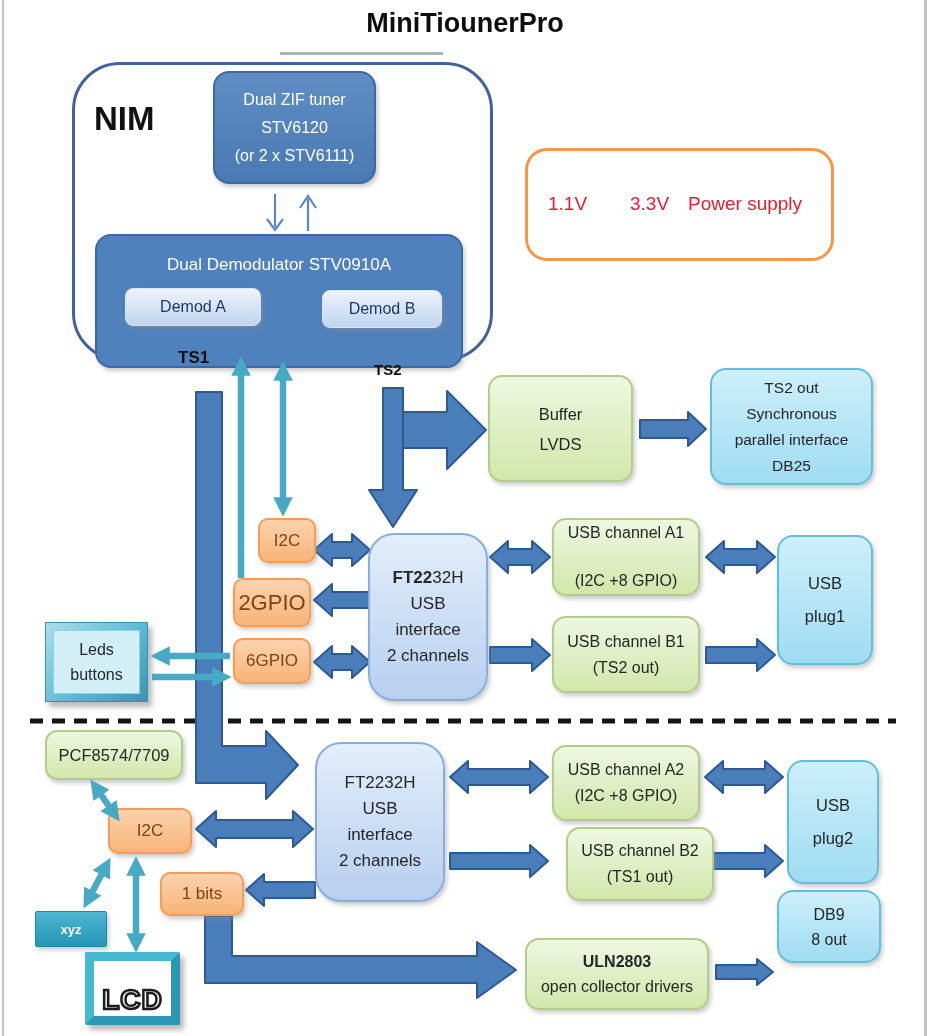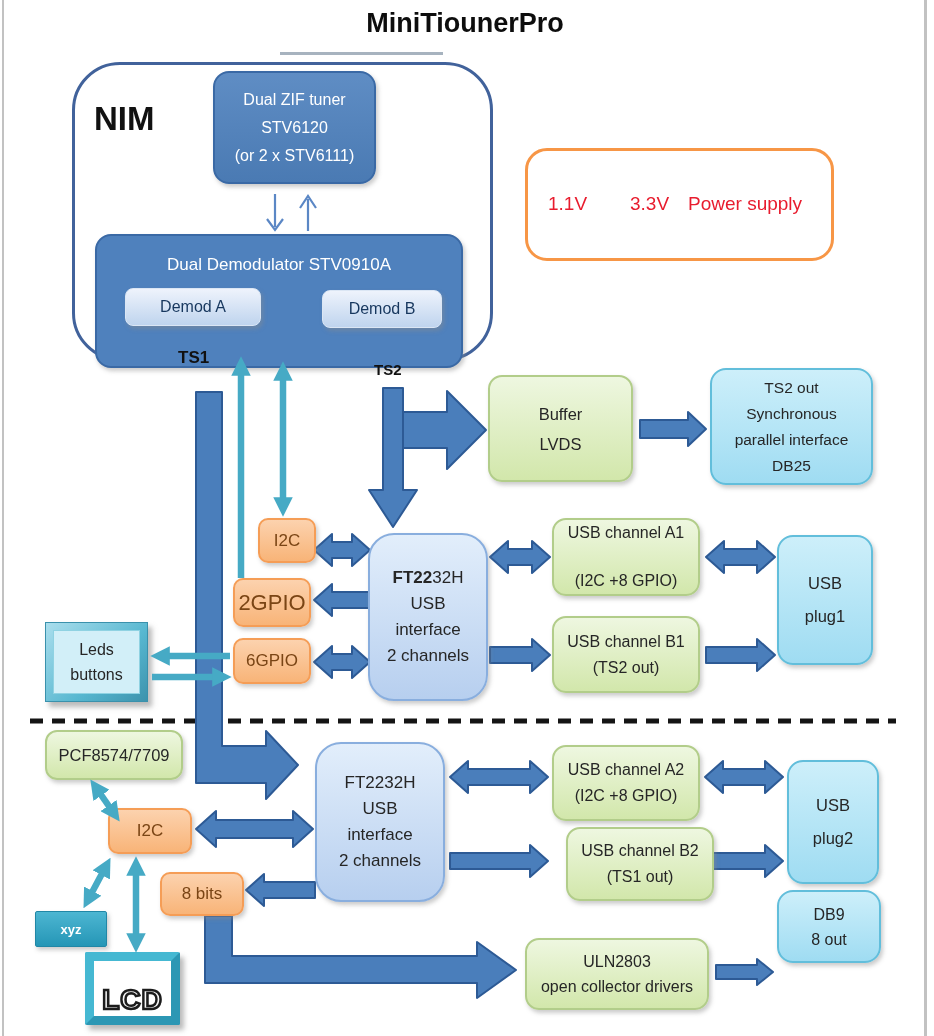--- a/index.html
+++ b/index.html
@@ -166,34 +166,34 @@
   <div class="box green" style="left:552px;top:827px;width:148px;height:74px;margin-left:14px;">
     <div class="ln">USB channel B2</div>
     <div class="ln">(TS1 out)</div>
   </div>
   <div class="box cyan" style="left:787px;top:760px;width:92px;height:124px;">
     <div class="ln" style="line-height:33px;font-size:16.5px;">USB</div>
     <div class="ln" style="line-height:33px;font-size:16.5px;">plug2</div>
   </div>
 
   <div class="box orange" style="left:160px;top:872px;width:84px;height:44px;font-size:17px;">
-    <span>8 bits</span>
+    <span>1 bits</span>
   </div>
 
   <div class="box" style="left:35px;top:911px;width:72px;height:36px;border-radius:2px;background:linear-gradient(#4db6d2,#2596b6);border:1px solid #2187a6;color:#ffffff;font-weight:bold;font-size:13px;">
     <span>xyz</span>
   </div>
 
   <div class="box" style="left:85px;top:952px;width:95px;height:73px;border-radius:2px;background:#ffffff;
             border:9px solid;border-color:#45b8d2 #2c97b4 #2c97b4 #45b8d2;box-shadow:4px 5px 5px rgba(120,120,120,.5);justify-content:flex-end;">
     <span style="font-size:28px;font-weight:bold;letter-spacing:1px;color:#f7f7f7;-webkit-text-stroke:2.5px #1c1c1c;text-shadow:1px 1px 0 #666;">LCD</span>
   </div>
 
   <div class="box green" style="left:525px;top:938px;width:184px;height:72px;">
-    <div class="ln" style="line-height:25px;">ULN2803</div>
+    <div class="ln" style="line-height:25px;font-weight:bold;">ULN2803</div>
     <div class="ln" style="line-height:25px;">open collector drivers</div>
   </div>
   <div class="box cyan" style="left:777px;top:890px;width:104px;height:73px;">
     <div class="ln" style="line-height:25px;">DB9</div>
     <div class="ln" style="line-height:25px;">8 out</div>
   </div>
 
   <svg id="arrows-teal" class="layer" width="934" height="1036">
     <defs>
       <marker id="th" viewBox="0 0 10 10" refX="4" refY="5" markerWidth="3" markerHeight="3" orient="auto-start-reverse">

